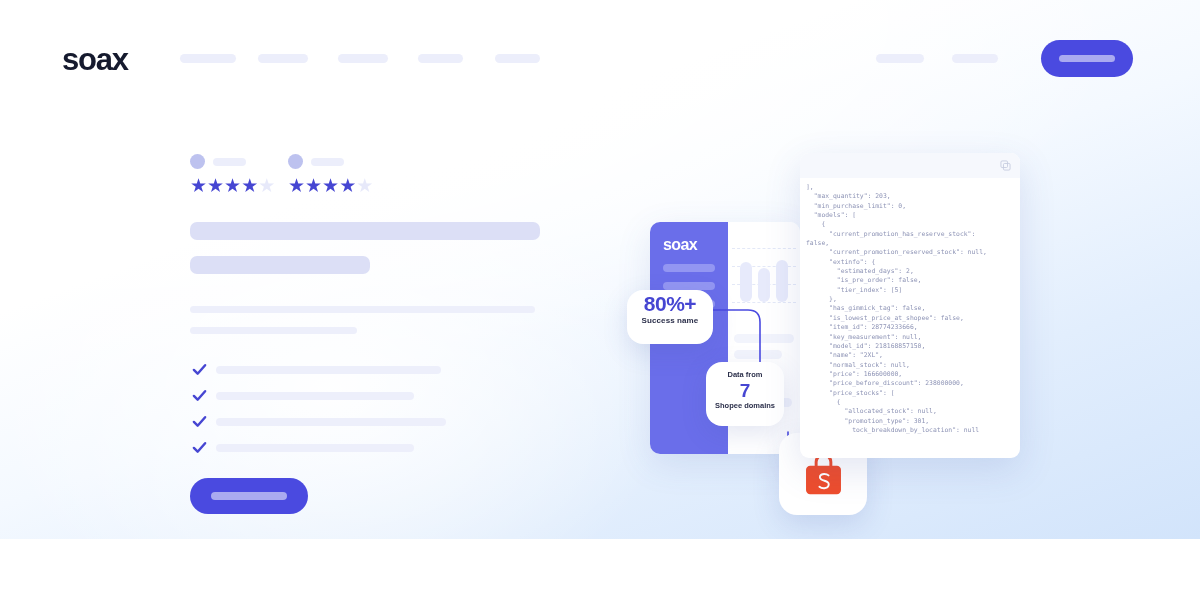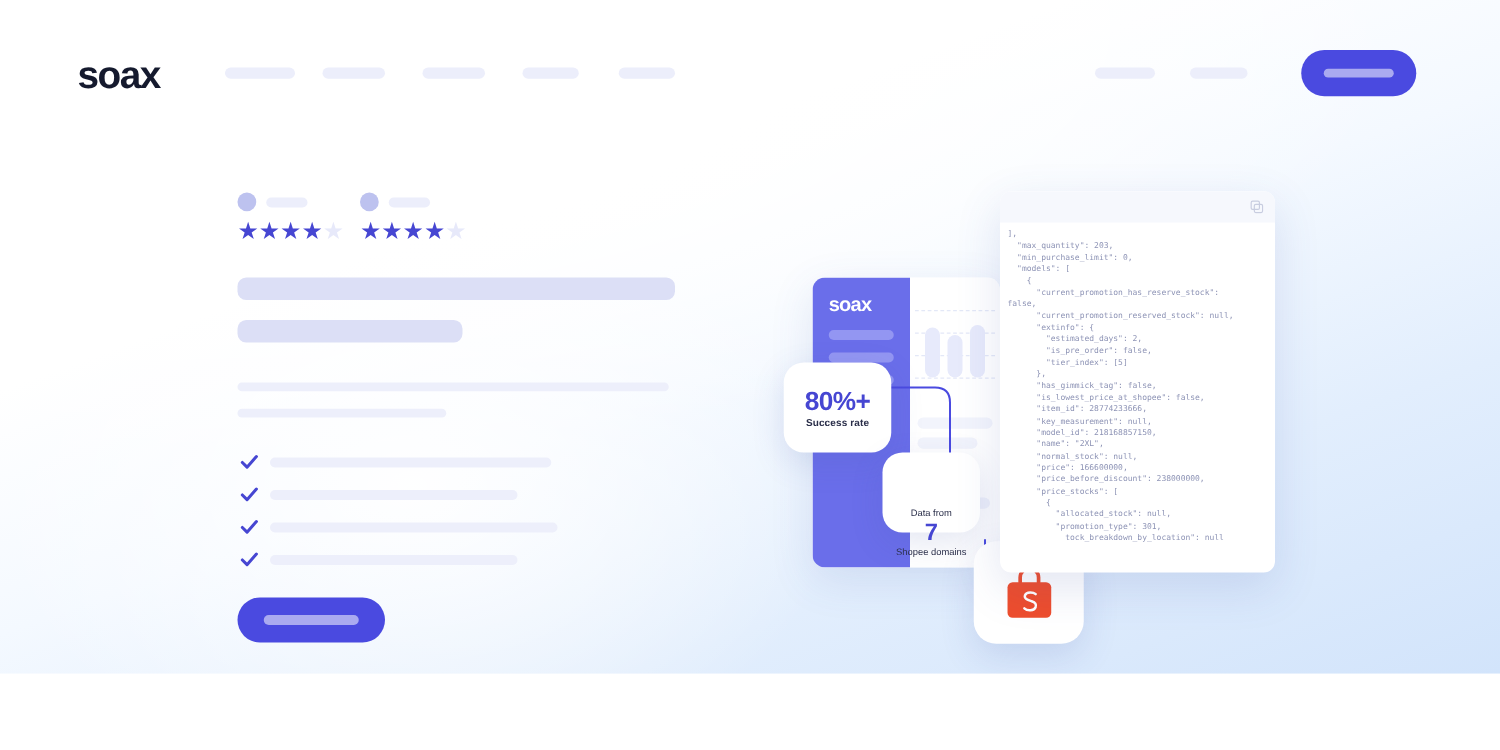--- a/index.html
+++ b/index.html
@@ -116,31 +116,31 @@
   .mr2{top:128px;width:48px;}
   .mr3{top:176px;width:58px;}
   .mr4{top:192px;width:42px;}
 
   
   .badge{
     position:absolute;background:#ffffff;border-radius:16px;
     box-shadow:0 8px 26px rgba(70,90,170,.15);
     text-align:center;
   }
-  .badge-success{left:627px;top:290px;width:86px;height:52px;padding-top:20px;}
+  .badge-success{left:627px;top:290px;width:86px;height:52px;padding-top:2px;}
   .badge-success .big{
     font-size:21px;font-weight:700;color:#4646d2;line-height:23px;letter-spacing:-0.5px;
   }
   .badge-success .small{
     font-size:8px;font-weight:700;color:#2b2f4a;margin-top:1px;letter-spacing:0.1px;
   }
   .badge-domains{left:706px;top:362px;width:78px;height:56px;padding-top:8px;}
-  .badge-domains .lbl{font-size:7.5px;font-weight:400;color:#2b2f4a;line-height:10px;margin-top:36px;}
+  .badge-domains .lbl{font-size:7.5px;font-weight:700;color:#2b2f4a;line-height:10px;}
   .badge-domains .num{font-size:19px;font-weight:700;color:#4646d2;line-height:21px;}
-  .badge-domains .lbl2{font-size:7.5px;font-weight:400;color:#2b2f4a;line-height:10px;}
+  .badge-domains .lbl2{font-size:7.5px;font-weight:700;color:#2b2f4a;line-height:10px;}
 
   
   .connector{position:absolute;left:700px;top:300px;width:120px;height:180px;}
 
   
   .shopee-card{
     position:absolute;left:779px;top:433px;width:88px;height:82px;
     background:#ffffff;border-radius:18px;
     box-shadow:0 10px 28px rgba(70,90,170,.16);
   }
@@ -290,21 +290,21 @@
     </div>
   </div>
 
   <svg class="connector" viewBox="0 0 120 180">
     <path d="M10 10 H48 Q60 10 60 22 V110" fill="none" stroke="#4a4ae0" stroke-width="1.6" stroke-linecap="round"></path>
     <path d="M88 132 V178" fill="none" stroke="#4a4ae0" stroke-width="1.6" stroke-linecap="round"></path>
   </svg>
 
   <div class="badge badge-success">
     <div class="big">80%+</div>
-    <div class="small">Success rate</div>
+    <div class="small">Success name</div>
   </div>
 
   <div class="badge badge-domains">
     <div class="lbl">Data from</div>
     <div class="num">7</div>
     <div class="lbl2">Shopee domains</div>
   </div>
 
   <div class="shopee-card">
     <svg class="shopee-logo" viewBox="0 0 48 50">

